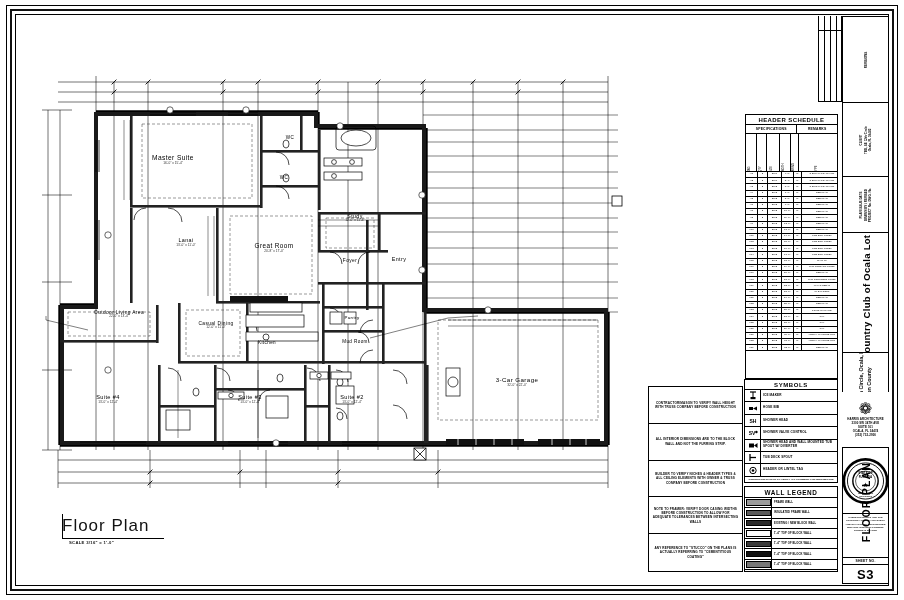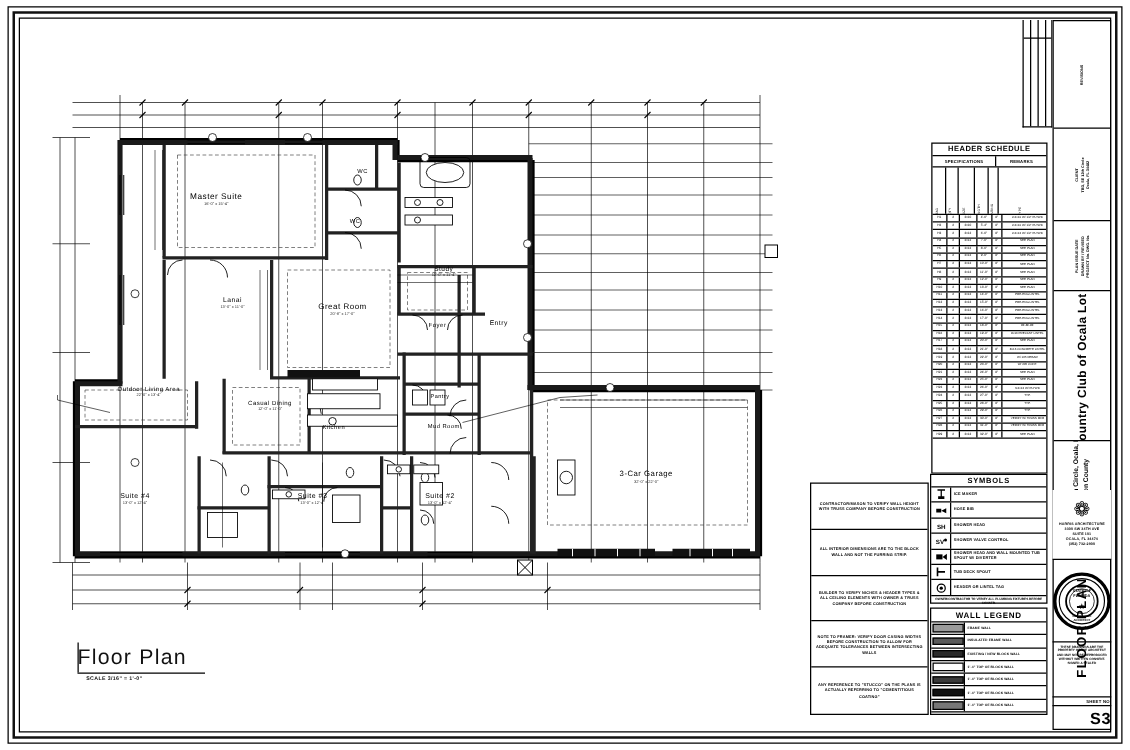--- a/index.html
+++ b/index.html
@@ -128,21 +128,21 @@
                    line-height:1.35;margin-top:1px;letter-spacing:.1px;}
   #seal-box{position:absolute;left:842px;top:448px;width:47px;height:66px;
             border-bottom:1px solid #000;box-sizing:border-box;
             display:flex;align-items:center;justify-content:center;}
   #sealsvg{display:block;}
   #sig-box{position:absolute;left:842px;top:514px;width:47px;height:44px;
            border-bottom:1px solid #000;box-sizing:border-box;
            padding:2px;font-size:2.5px;line-height:1.3;text-align:center;
            font-weight:bold;overflow:hidden;}
   #sheetno-box{position:absolute;left:842px;top:558px;width:47px;height:26px;
-               box-sizing:border-box;text-align:right;}
+               box-sizing:border-box;text-align:center;}
   #sheetno-box .lbl{font-size:3.4px;font-weight:bold;border-bottom:1px solid #000;
                     padding:1px 0;letter-spacing:.2px;}
   #sheetno-box .num{font-size:13px;font-weight:bold;padding-top:2px;
                     letter-spacing:.5px;}
 </style>
 </head>
 <body>
 
 <div id="sheet">
 

